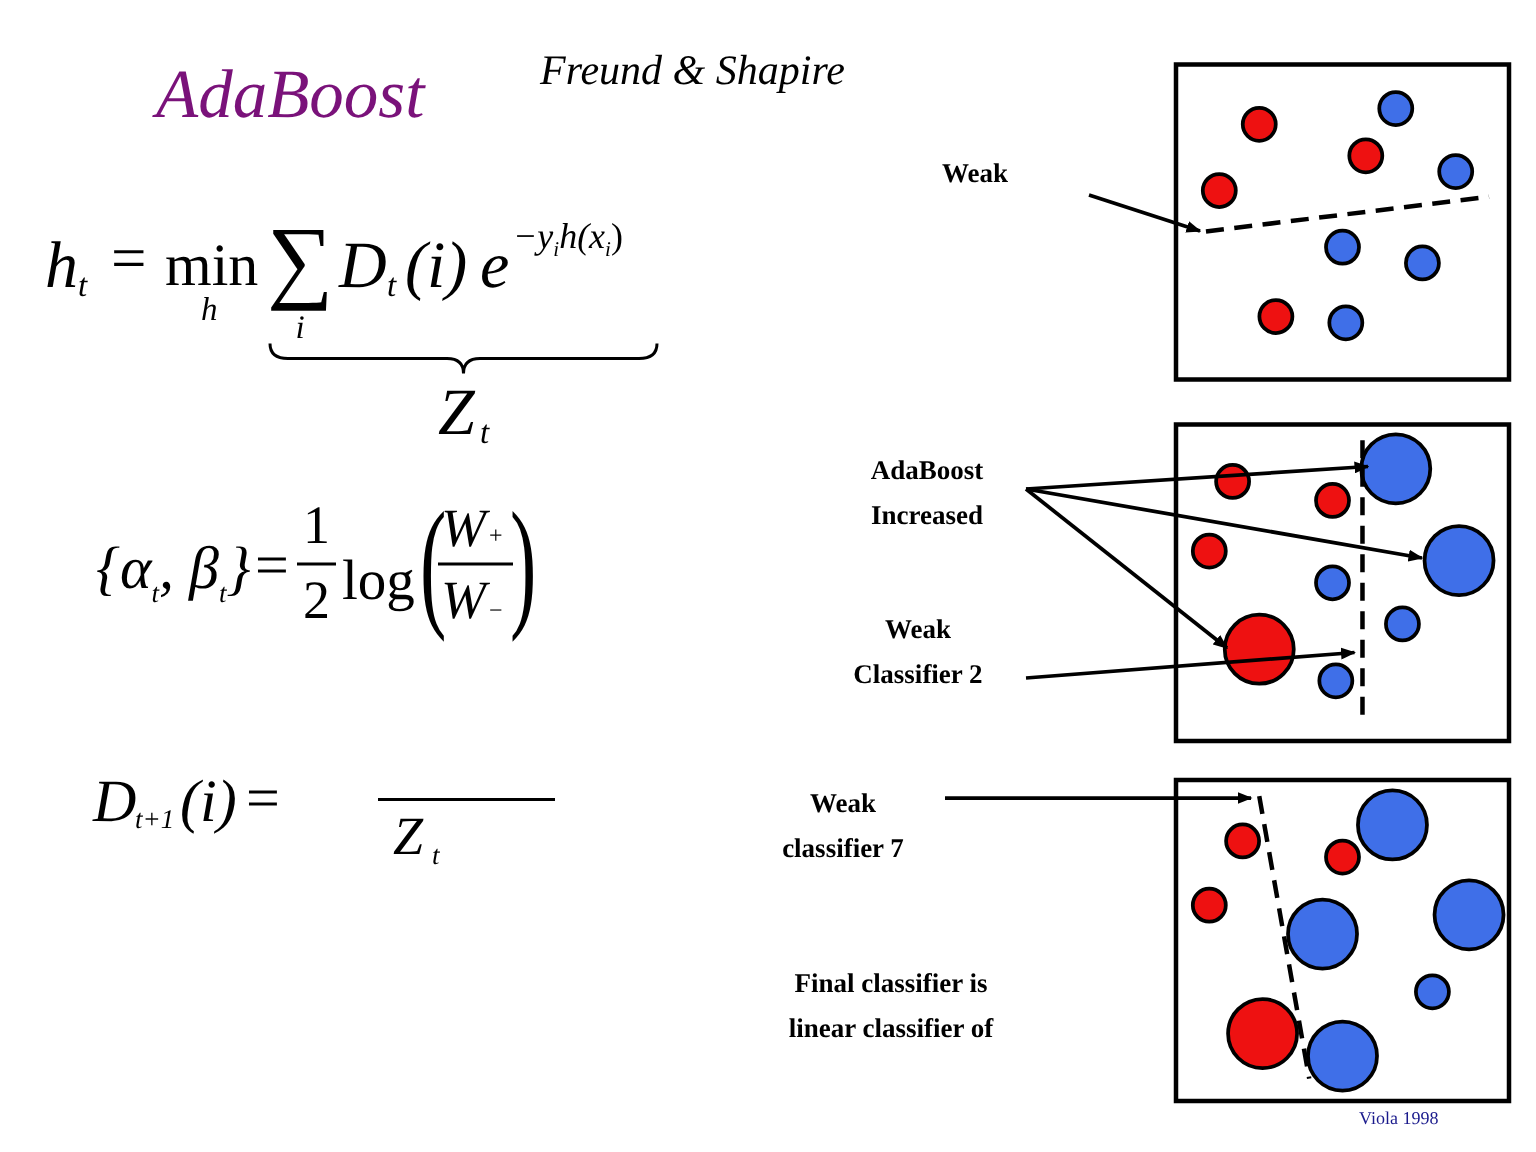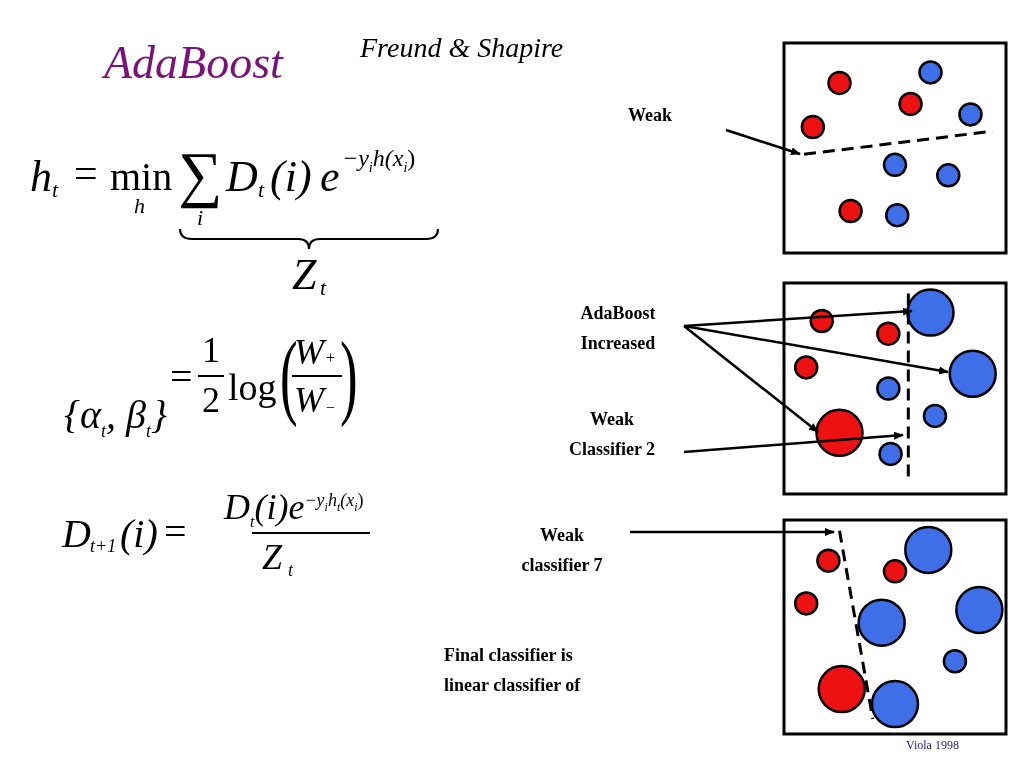--- a/index.html
+++ b/index.html
@@ -33,21 +33,21 @@
     <span>−y</span><sub style="font-size:14px;">i</sub><span>h(x</span><sub style="font-size:14px;">i</sub><span style="font-style:normal;">)</span>
   </span>
   <svg class="abs" style="left:148px; top:82px;" width="262" height="24">
     <path d="M2,2 Q2,12 14,12 L120,12 Q131,12 131,22 Q131,12 142,12 L248,12 Q260,12 260,2" fill="none" stroke="#000" stroke-width="2"></path>
   </svg>
   <span class="abs" style="left:262px; top:104px; font-size:44px;">Z</span>
   <span class="abs" style="left:290px; top:130px; font-size:22px;">t</span>
 </div>
 
 <div class="abs math" style="left:64px; top:325px; width:300px; height:110px;">
-  <span class="abs" style="left:0; top:30px; font-size:40px;margin-top:36px;">
+  <span class="abs" style="left:0; top:30px; font-size:40px;">
     <span>{α</span><sub style="font-size:18px;">t</sub><span>, β</span><sub style="font-size:18px;">t</sub><span>}</span>
   </span>
   <span class="abs" style="left:106px; top:28px; font-size:40px; font-style:normal;">=</span>
   <span class="abs" style="left:138px; top:4px; font-size:36px; font-style:normal;">1</span>
   <div class="abs" style="left:134px; top:50px; width:26px; height:2px; background:#000;"></div>
   <span class="abs" style="left:138px; top:54px; font-size:36px; font-style:normal;">2</span>
   <span class="abs" style="left:164px; top:40px; font-size:38px; font-style:normal;">log</span>
   <span class="abs" style="left:216px; top:-6px; font-size:96px; font-style:normal; transform:scaleX(0.55); transform-origin:left;">(</span>
   <span class="abs" style="left:230px; top:6px; font-size:36px;">W</span>
   <span class="abs" style="left:262px; top:24px; font-size:16px; font-style:normal;">+</span>
@@ -55,44 +55,41 @@
   <span class="abs" style="left:230px; top:54px; font-size:36px;">W</span>
   <span class="abs" style="left:262px; top:74px; font-size:16px; font-style:normal;">−</span>
   <span class="abs" style="left:276px; top:-6px; font-size:96px; font-style:normal; transform:scaleX(0.55); transform-origin:left;">)</span>
 </div>
 
 <div class="abs math" style="left:62px; top:480px; width:320px; height:110px;">
   <span class="abs" style="left:0; top:30px; font-size:40px;">D</span>
   <span class="abs" style="left:28px; top:56px; font-size:18px; font-style:italic;">t+1</span>
   <span class="abs" style="left:58px; top:30px; font-size:40px;">(i)</span>
   <span class="abs" style="left:102px; top:28px; font-size:40px; font-style:normal;">=</span>
-  <span class="abs" style="left:162px; top:6px; font-size:36px;">
-    <span>D</span><sub style="font-size:16px;">t</sub><span>(i)e</span><sup style="font-size:18px;"><span>−y</span><sub style="font-size:12px;">i</sub><span>h</span><sub style="font-size:12px;">t</sub><span>(x</span><sub style="font-size:12px;">i</sub><span style="font-style:normal;">)</span></sup>
-  </span>
   <div class="abs" style="left:190px; top:52px; width:118px; height:2px; background:#000;"></div>
   <span class="abs" style="left:200px; top:56px; font-size:36px;">Z</span>
   <span class="abs" style="left:226px; top:80px; font-size:18px;">t</span>
 </div>
 
 <div class="abs label" style="left:580px; top:100px; width:140px;">
   <div>Weak</div>
 </div>
 <div class="abs label" style="left:548px; top:298px; width:140px;">
   <div>AdaBoost</div>
   <div>Increased</div>
 </div>
 <div class="abs label" style="left:542px; top:404px; width:140px;">
   <div>Weak</div>
   <div>Classifier 2</div>
 </div>
 <div class="abs label" style="left:492px; top:520px; width:140px;">
   <div>Weak</div>
   <div>classifier 7</div>
 </div>
-<div class="abs label" style="left:444px; top:640px; width:260px; text-align:left;">
+<div class="abs label" style="left:464px; top:640px; width:260px; text-align:center;">
   <div>Final classifier is</div>
   <div>linear classifier of</div>
 </div>
 
 <svg class="abs" style="left:0; top:0;" width="1024" height="768">
   <defs>
     <marker id="arrowhead" markerWidth="10" markerHeight="8" refX="9" refY="4" orient="auto" markerUnits="userSpaceOnUse">
       <path d="M0,0 L10,4 L0,8 Z" fill="#000"></path>
     </marker>
   </defs>

